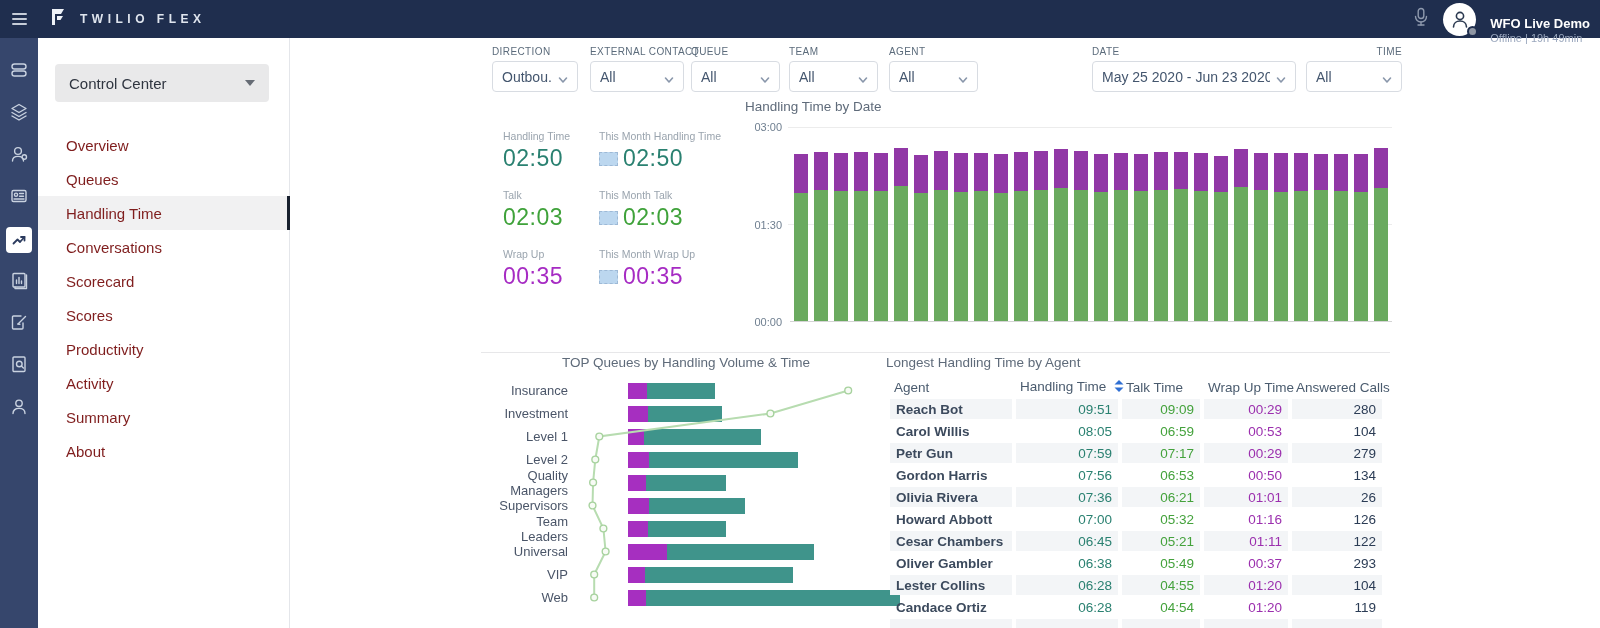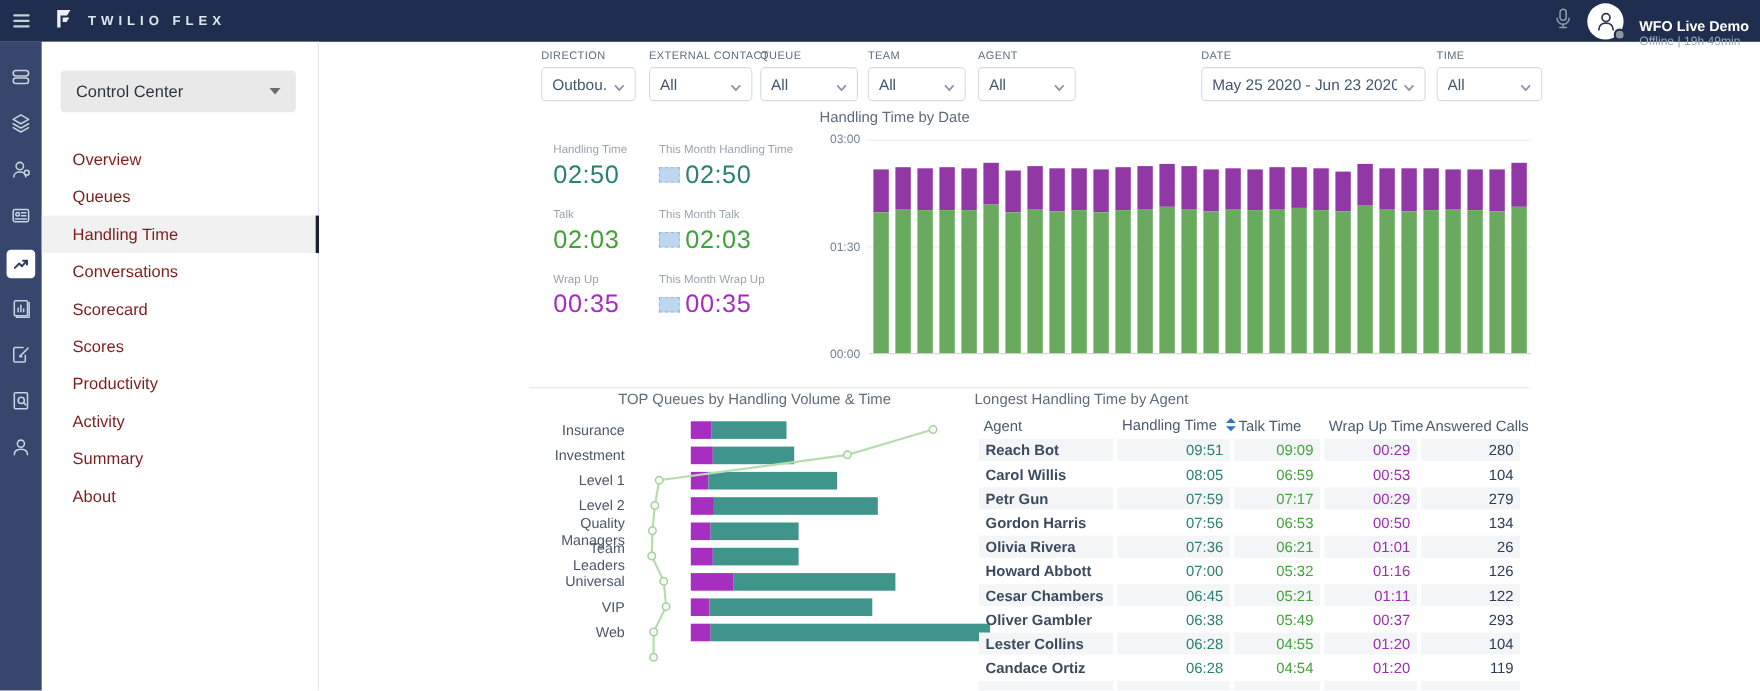--- a/index.html
+++ b/index.html
@@ -285,21 +285,21 @@
       </div>
       <div class="filter-group" style="left: 1092px;">
         <div class="filter-label">DATE</div>
         <div class="filter-box" style="width: 204px;">
           <span class="filter-value">May 25 2020 - Jun 23 2020</span>
           <span class="chev"><svg width="10" height="10" viewBox="0 0 10 10">
               <polyline points="1.5,3 5,7 8.5,3"></polyline>
             </svg></span>
         </div>
       </div>
-      <div class="filter-group" style="left: 1306px;">
+      <div class="filter-group" style="left: 1306px; text-align: right;">
         <div class="filter-label">TIME</div>
         <div class="filter-box" style="width: 96px;">
           <span class="filter-value">All</span>
           <span class="chev"><svg width="10" height="10" viewBox="0 0 10 10">
               <polyline points="1.5,3 5,7 8.5,3"></polyline>
             </svg></span>
         </div>
       </div>
     </div>
 
@@ -515,20 +515,27 @@
           <div class="q-bararea">
             <div class="q-wrap" style="width: 20.9px; background: rgb(166, 47, 192);"></div>
             <div class="q-talk" style="left: 20.9px; width: 149.1px; background: rgb(63, 148, 139);"></div>
           </div>
         </div>
         <div class="q-row">
           <div class="q-label">Quality Managers</div>
           <div class="q-bararea">
             <div class="q-wrap" style="width: 18px; background: rgb(166, 47, 192);"></div>
             <div class="q-talk" style="left: 18px; width: 80px; background: rgb(63, 148, 139);"></div>
+          </div>
+        </div>
+        <div class="q-row">
+          <div class="q-label">Supervisors</div>
+          <div class="q-bararea">
+            <div class="q-wrap" style="width: 20.9px; background: rgb(166, 47, 192);"></div>
+            <div class="q-talk" style="left: 20.9px; width: 96.6px; background: rgb(63, 148, 139);"></div>
           </div>
         </div>
         <div class="q-row">
           <div class="q-label">Team Leaders</div>
           <div class="q-bararea">
             <div class="q-wrap" style="width: 19.9px; background: rgb(166, 47, 192);"></div>
             <div class="q-talk" style="left: 19.9px; width: 78.1px; background: rgb(63, 148, 139);"></div>
           </div>
         </div>
         <div class="q-row">

